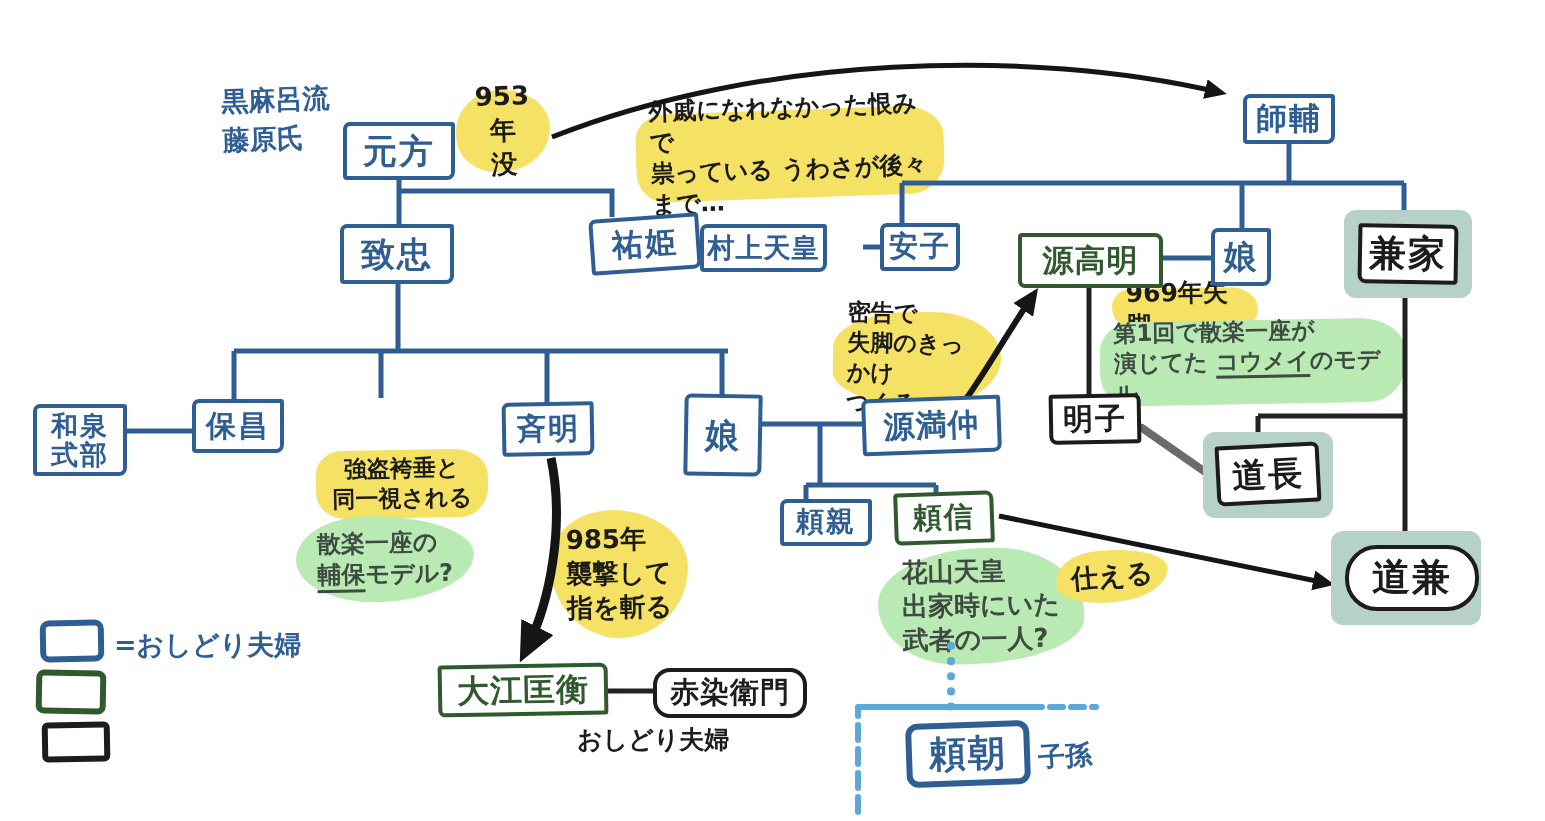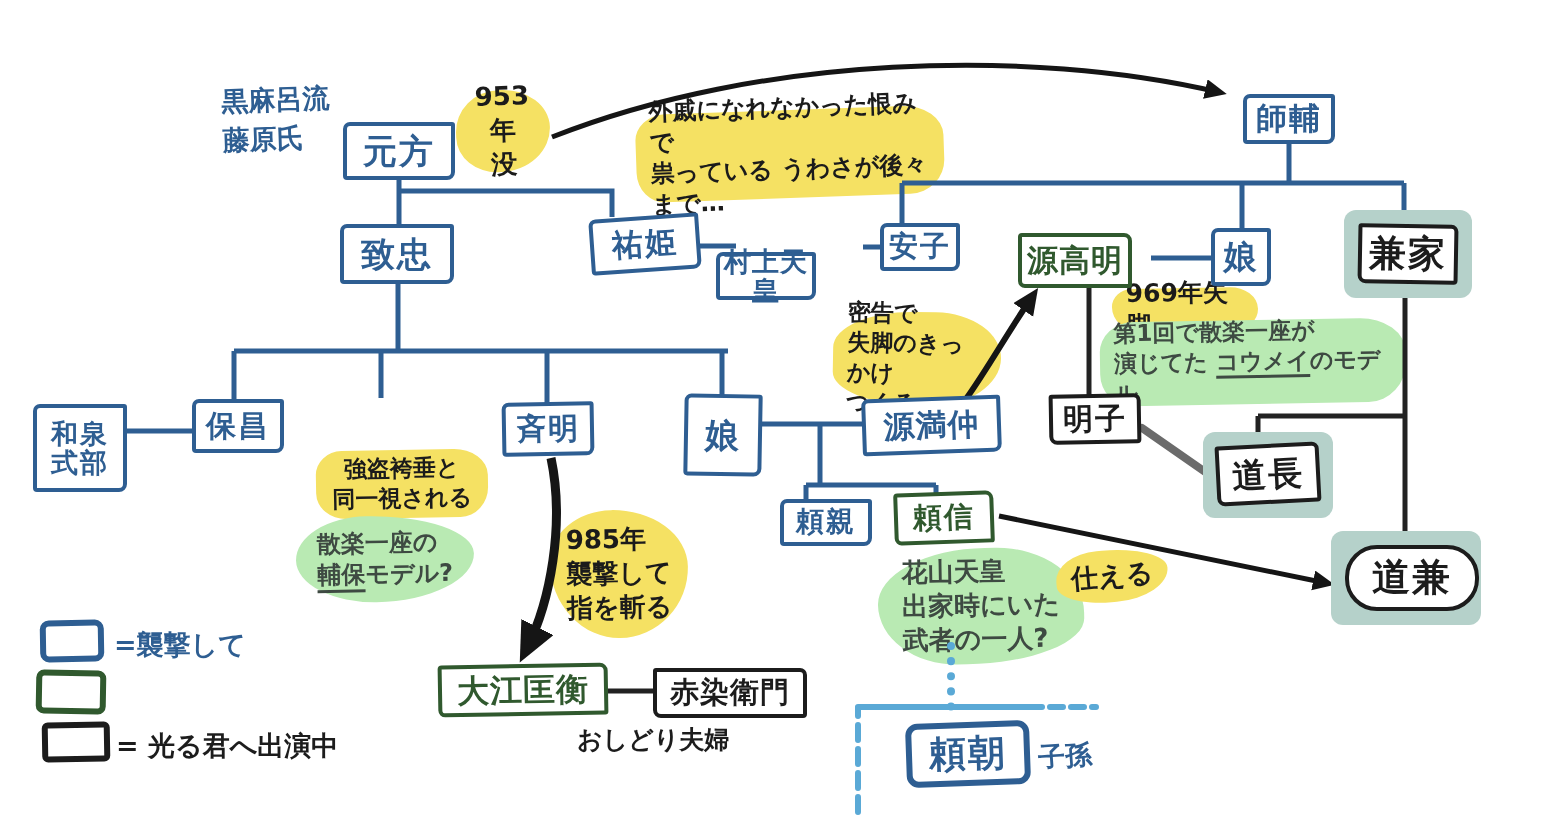--- a/index.html
+++ b/index.html
@@ -111,46 +111,45 @@
   </svg>
 
   <div class="hl" style="left:1344px;top:210px;width:128px;height:88px;"></div>
   <div class="hl" style="left:1203px;top:432px;width:130px;height:86px;"></div>
   <div class="hl" style="left:1331px;top:531px;width:150px;height:94px;"></div>
 
   <div class="box b-blue" style="left:343px;top:122px;width:112px;height:58px;font-size:34px;">元方</div>
   <div class="box b-blue" style="left:1243px;top:94px;width:92px;height:50px;font-size:31px;text-align:center;">師輔</div>
   <div class="box b-blue" style="left:340px;top:224px;width:114px;height:60px;font-size:34px;">致忠</div>
   <div class="box b-blue" style="left:590px;top:216px;width:110px;height:56px;font-size:31px;transform:rotate(-4deg);">祐姫</div>
-  <div class="box b-blue" style="left:716px;top:224px;width:100px;height:48px;font-size:27px;letter-spacing:1px;margin-top:28px;">村上天皇</div>
+  <div class="box b-blue" style="left:700px;top:224px;width:127px;height:48px;font-size:27px;letter-spacing:1px;">村上天皇</div>
   <div class="box b-blue" style="left:880px;top:223px;width:80px;height:48px;font-size:29px;">安子</div>
-  <div class="box b-green" style="left:1018px;top:233px;width:114px;height:55px;font-size:31px;letter-spacing:1px;">源高明</div>
+  <div class="box b-green" style="left:1018px;top:233px;width:145px;height:55px;font-size:31px;letter-spacing:1px;">源高明</div>
   <div class="box b-blue" style="left:1211px;top:228px;width:60px;height:58px;font-size:33px;">娘</div>
   <div class="box b-black" style="left:1358px;top:224px;width:100px;height:60px;font-size:37px;transform:rotate(1deg);">兼家</div>
-  <div class="box b-blue" style="left:33px;top:404px;width:94px;height:88px;font-size:27px;">和泉
+  <div class="box b-blue" style="left:33px;top:404px;width:94px;height:72px;font-size:27px;">和泉
 式部</div>
   <div class="box b-blue" style="left:192px;top:399px;width:92px;height:54px;font-size:30px;">保昌</div>
   <div class="box b-blue" style="left:502px;top:402px;width:92px;height:54px;font-size:30px;transform:rotate(-1deg);">斉明</div>
   <div class="box b-blue" style="left:684px;top:394px;width:78px;height:82px;font-size:34px;transform:rotate(1deg);">娘</div>
   <div class="box b-blue" style="left:862px;top:397px;width:139px;height:57px;font-size:31px;letter-spacing:1px;transform:rotate(-2deg);">源満仲</div>
   <div class="box b-black" style="left:1049px;top:394px;width:92px;height:50px;font-size:30px;transform:rotate(-1deg);">明子</div>
   <div class="box b-black" style="left:1216px;top:444px;width:104px;height:60px;font-size:34px;transform:rotate(-3deg);">道長</div>
   <div class="box b-blue" style="left:780px;top:499px;width:92px;height:47px;font-size:28px;">頼親</div>
   <div class="box b-green" style="left:894px;top:492px;width:100px;height:52px;font-size:29px;transform:rotate(-2deg);">頼信</div>
   <div class="box b-black" style="left:1345px;top:545px;width:134px;height:66px;font-size:38px;border-radius:32px;">道兼</div>
   <div class="box b-green" style="left:438px;top:664px;width:170px;height:52px;font-size:32px;letter-spacing:1px;transform:rotate(-1deg);">大江匡衡</div>
-  <div class="box b-black" style="left:653px;top:668px;width:154px;height:50px;font-size:29px;letter-spacing:1px;">赤染衛門</div>
+  <div class="box b-black" style="left:653px;top:668px;width:154px;height:50px;font-size:29px;letter-spacing:1px;border-radius:17px;">赤染衛門</div>
   <div class="box b-blue" style="left:906px;top:722px;width:124px;height:64px;font-size:37px;border-width:6px;border-radius:12px;transform:rotate(-2deg);">頼朝</div>
 
   <div class="lbl" style="left:222px;top:80px;font-size:27px;color:var(--blue);transform:rotate(-2deg);">黒麻呂流
 藤原氏</div>
   <div class="lbl" style="left:577px;top:722px;font-size:25px;color:#1c1c1c;">おしどり夫婦</div>
   <div class="lbl" style="left:1038px;top:736px;font-size:27px;color:var(--blue);transform:rotate(-4deg);">子孫</div>
 
   <div class="swatch" style="left:40px;top:620px;width:64px;height:42px;border:6px solid var(--blue);border-radius:9px;transform:rotate(-1deg);"></div>
-  <div class="lbl" style="left:114px;top:625px;font-size:27px;color:var(--blue);">=襲撃して</div>
+  <div class="lbl" style="left:114px;top:625px;font-size:27px;color:var(--blue);">=おしどり夫婦</div>
 
   <div class="swatch" style="left:36px;top:670px;width:70px;height:44px;border:6px solid var(--green);border-radius:8px;transform:rotate(1deg);"></div>
 
   <div class="swatch" style="left:42px;top:722px;width:68px;height:40px;border:6px solid var(--black);border-radius:6px;transform:rotate(-1deg);"></div>
-  <div class="lbl" style="left:116px;top:726px;font-size:27px;color:var(--black);">= 光る君へ出演中</div>
 
 </div>
 
 </body></html>

